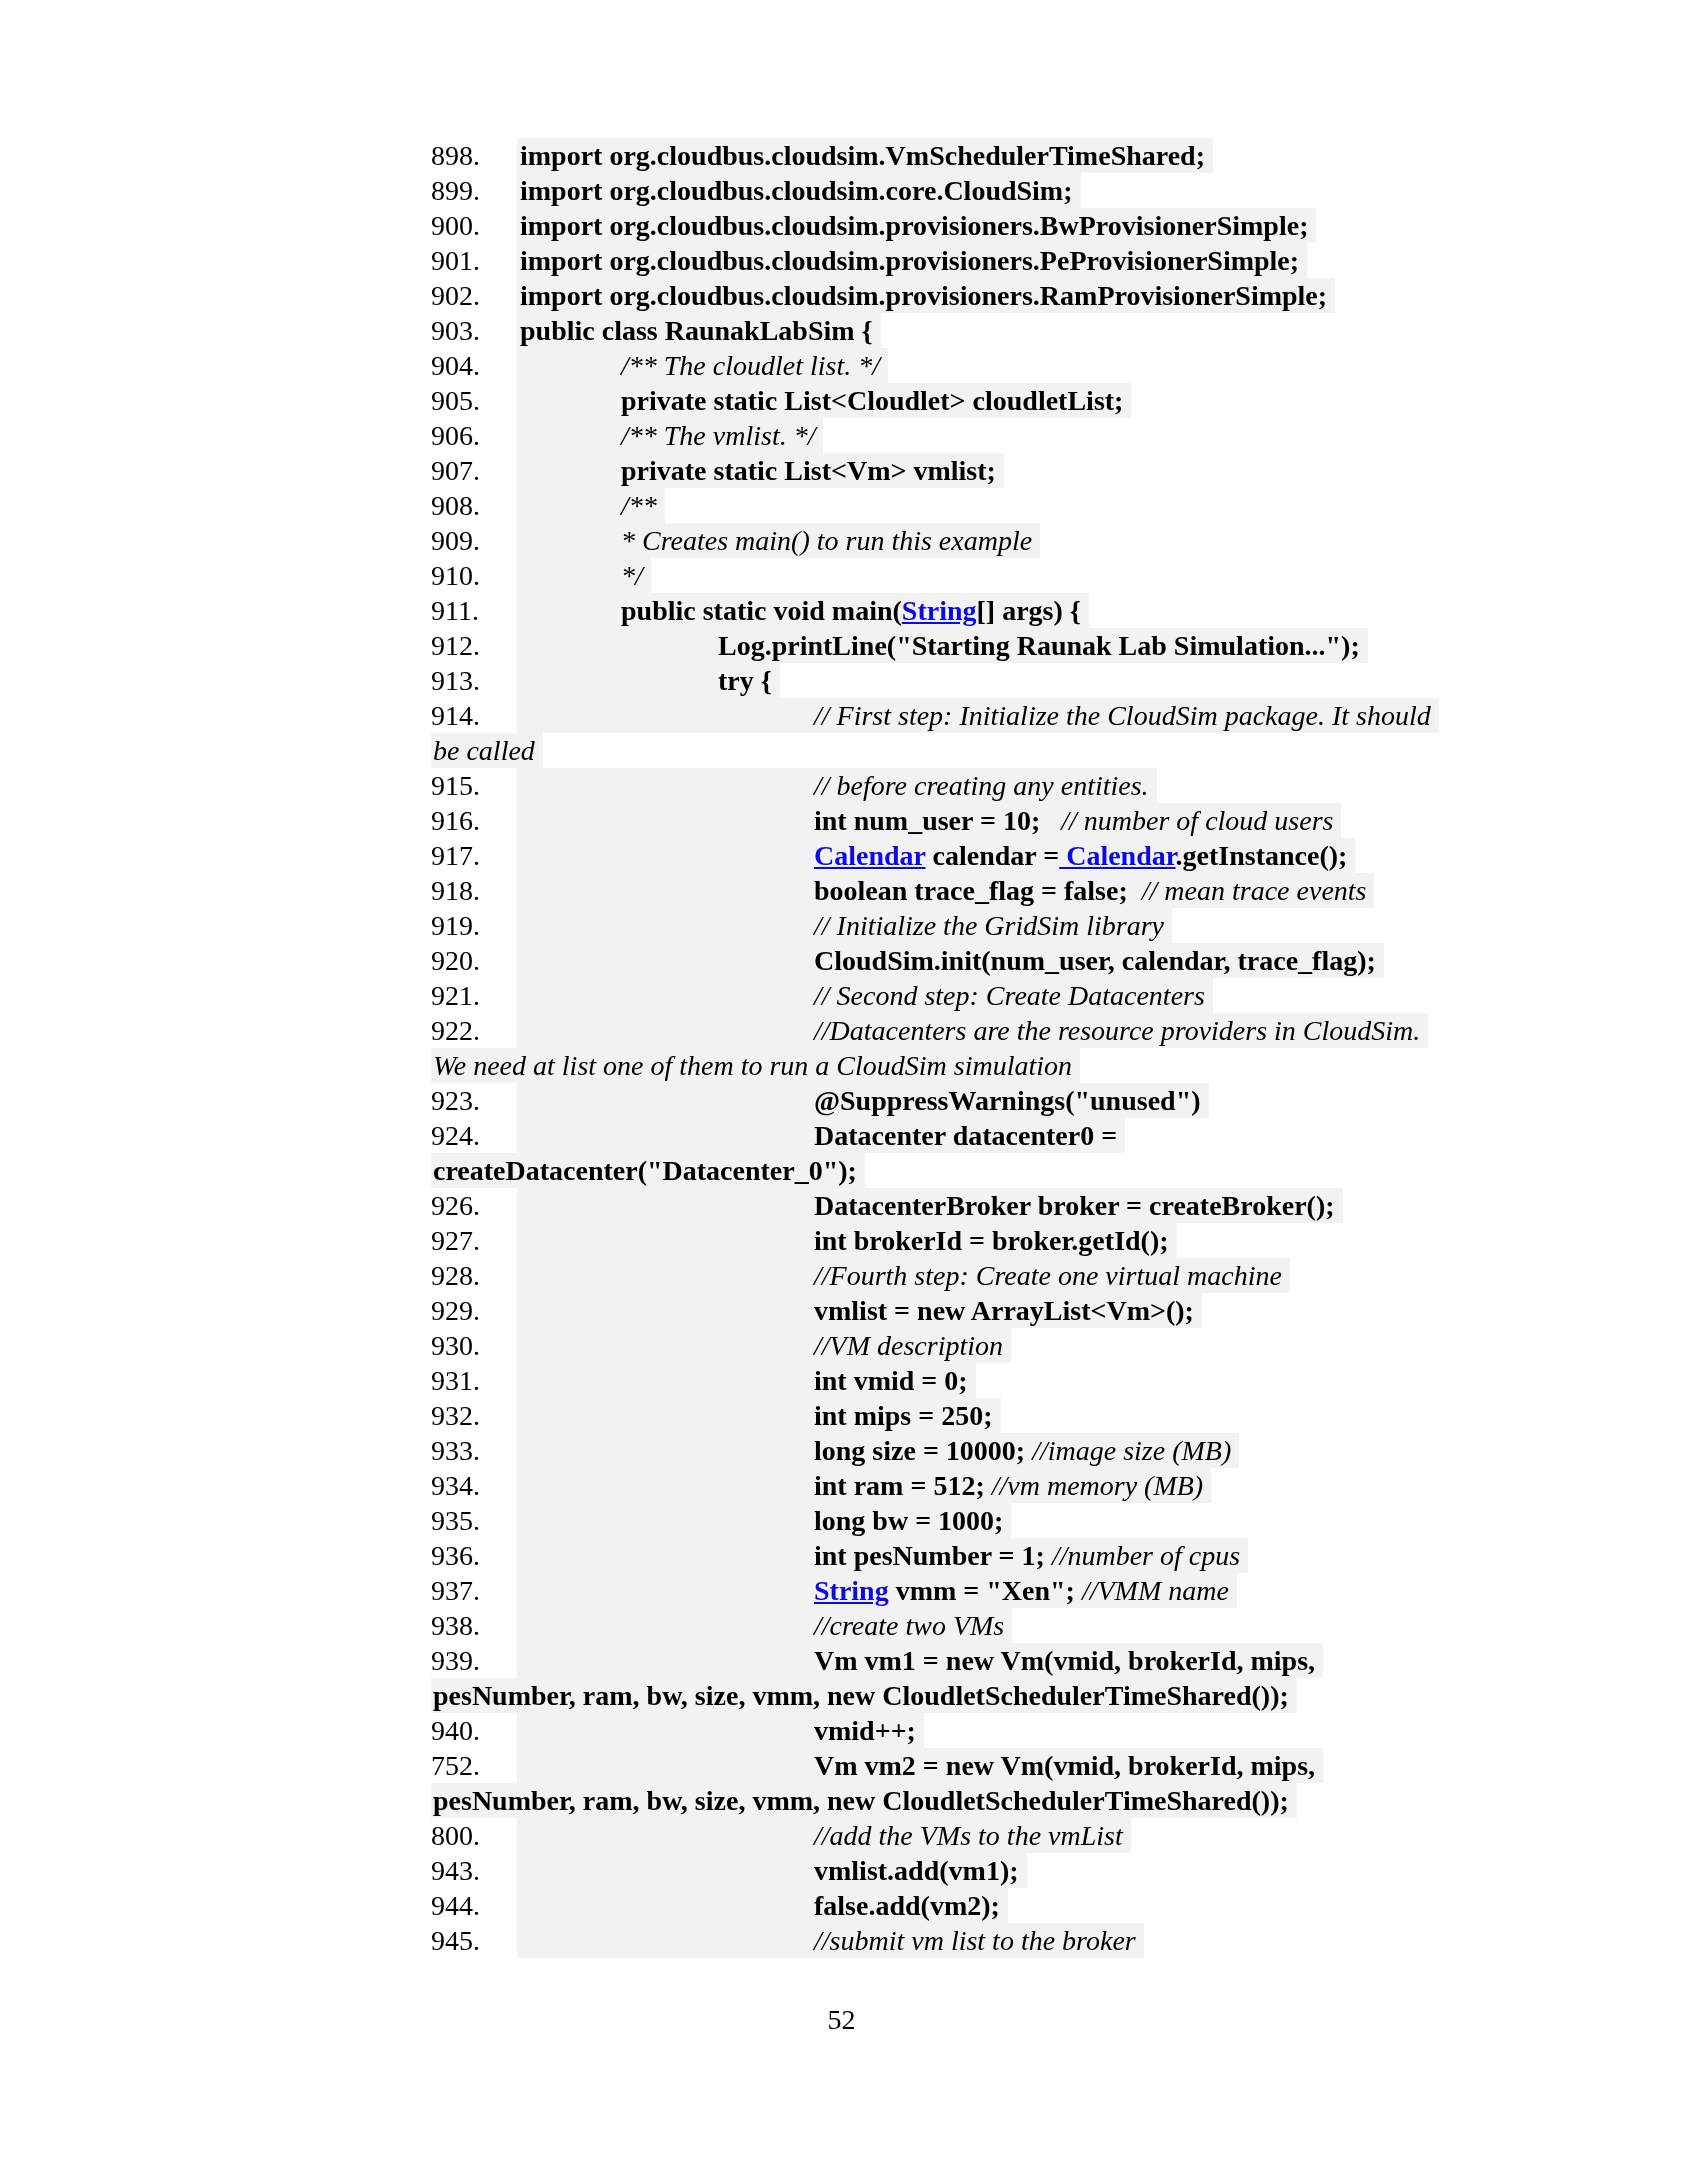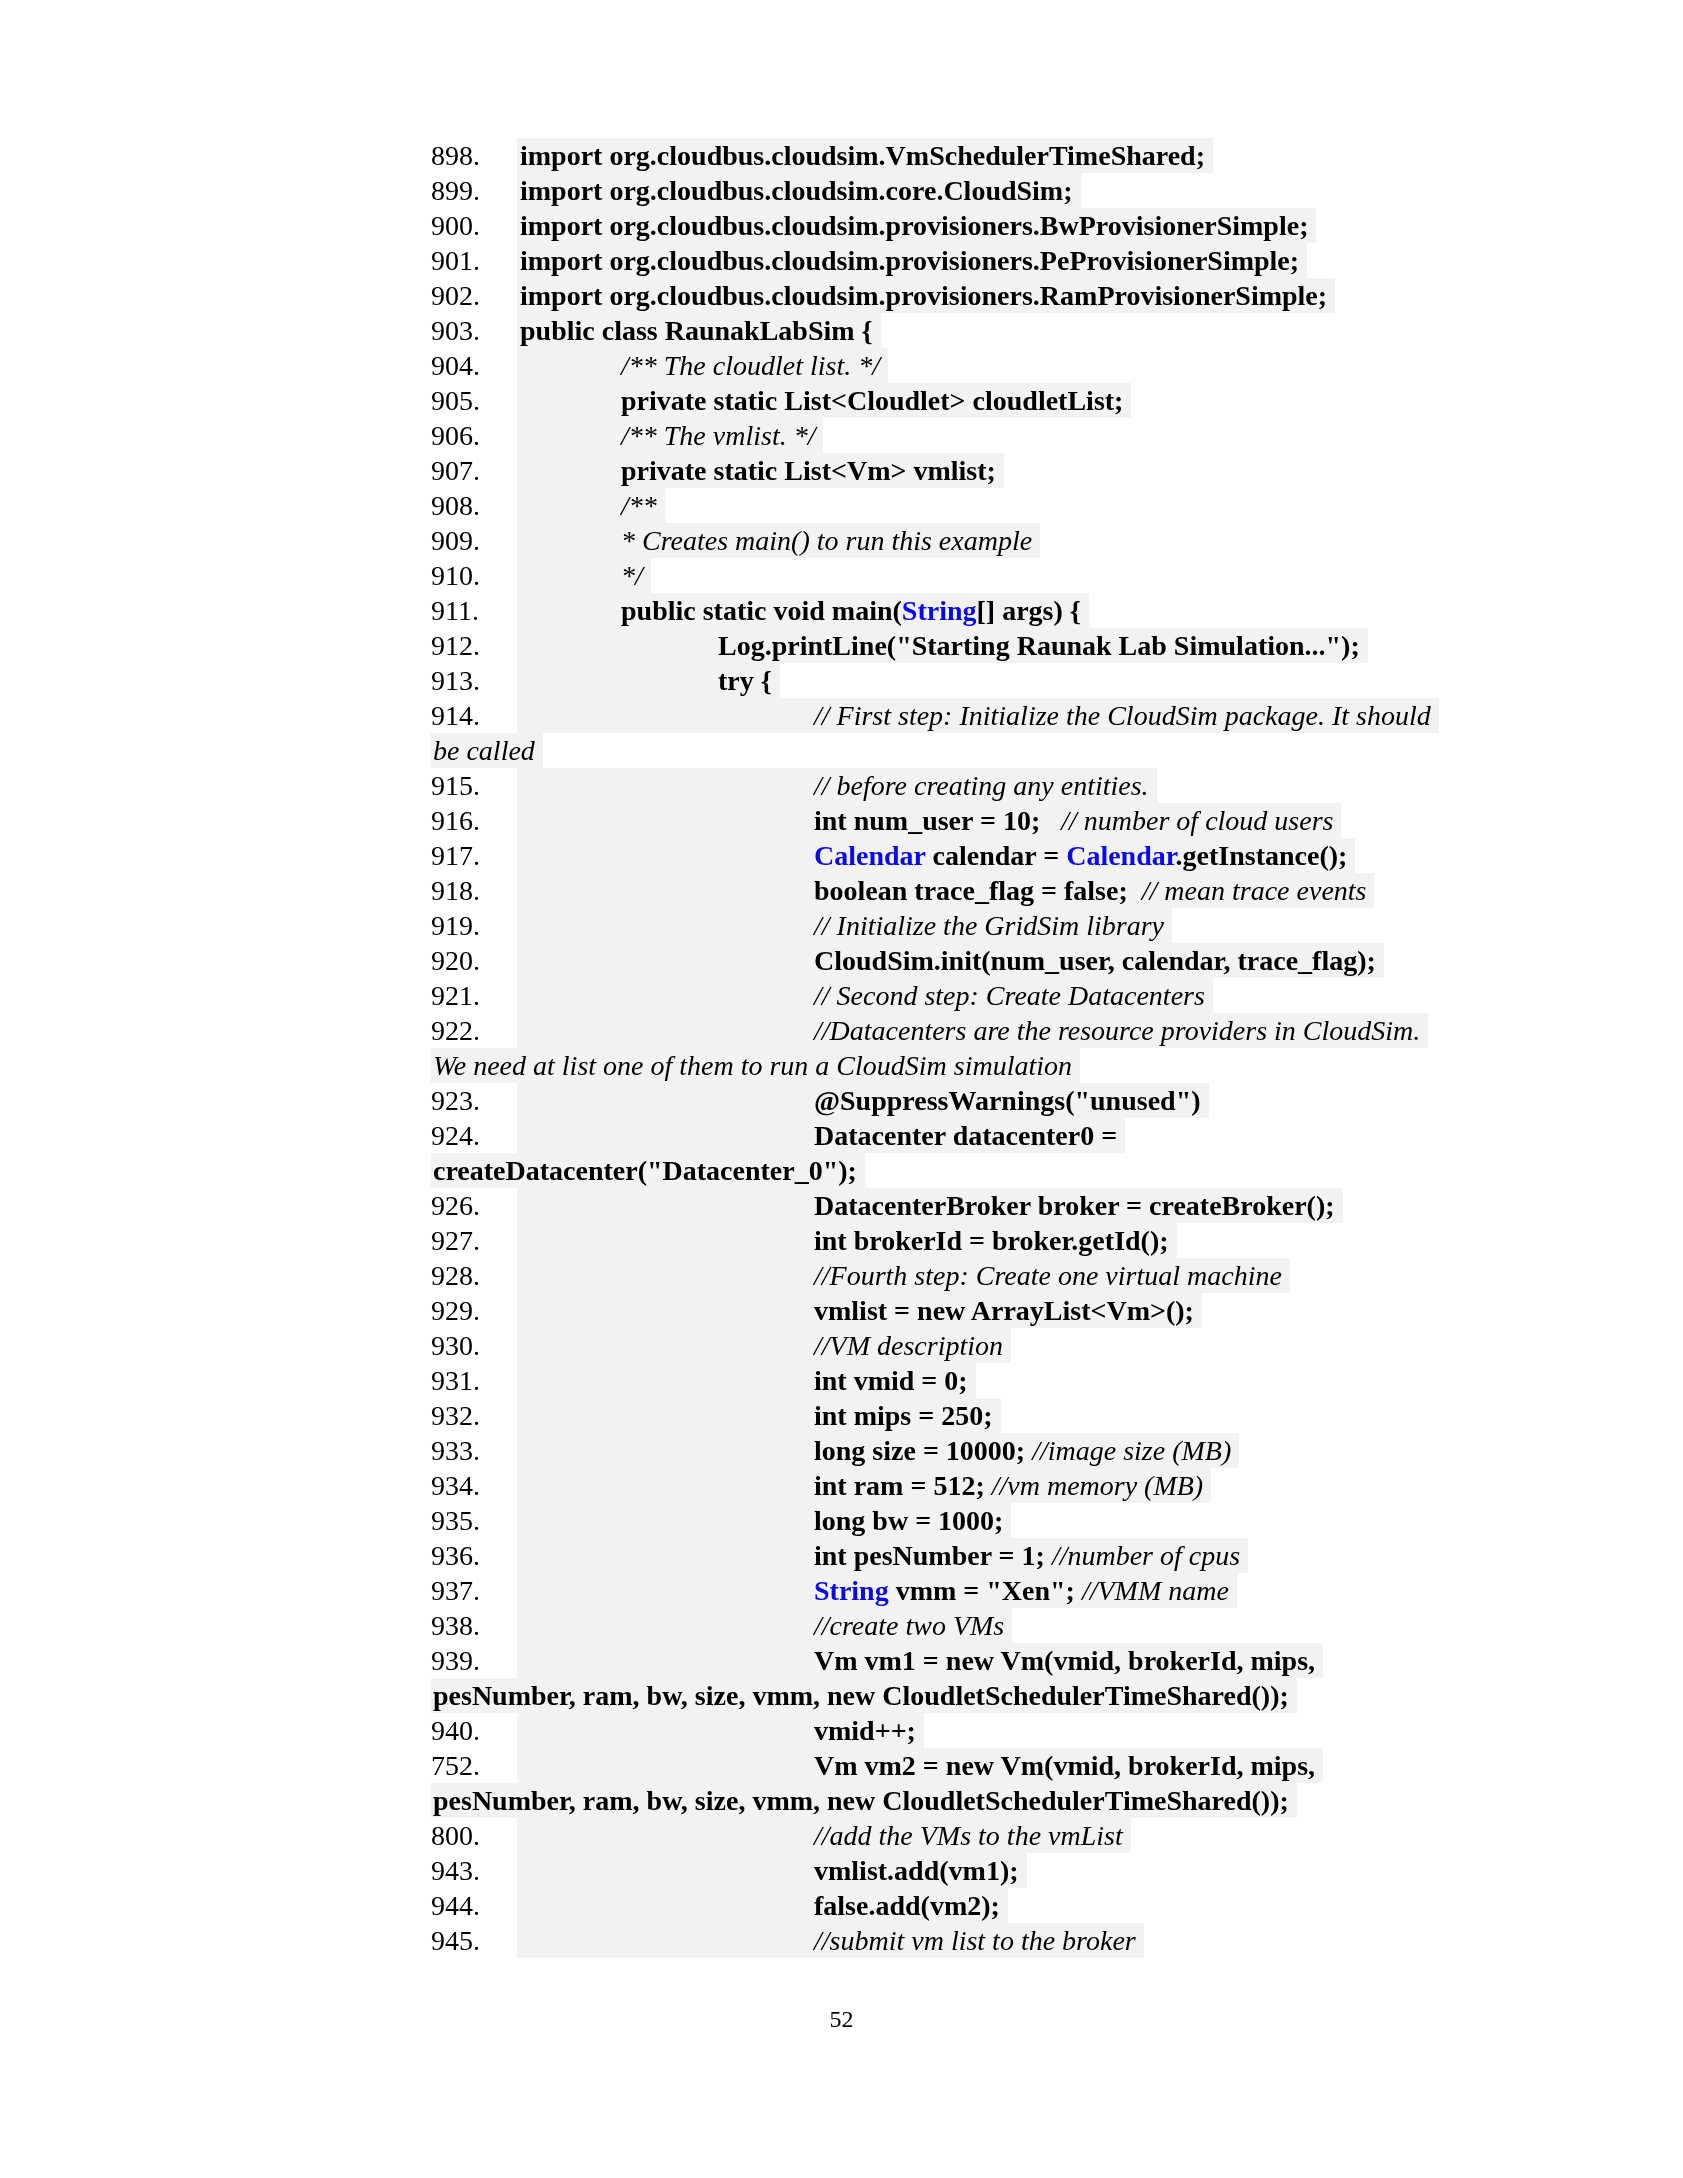--- a/index.html
+++ b/index.html
@@ -41,29 +41,30 @@
   .ind0{padding-left:2px;}
   .ind1{padding-left:3px;}
   .ind2{padding-left:104px;}
   .ind3{padding-left:201px;}
   .ind4{padding-left:297px;}
   .seg-code{font-weight:bold;}
   .seg-comment{font-weight:normal;font-style:italic;}
   .seg-link{
     font-weight:bold;
     color:var(--lnk,#0a0ae8);
+    text-decoration:underline;
     cursor:pointer;
   }
   .footer-page-number{
     position:absolute;
     top:2002px;
     left:0;
     width:1683px;
     text-align:center;
-    font-size:24px;
+    font-size:28px;
     line-height:35px;
     font-weight:normal;
   }
 </style>
 </head>
 <body>
 
 <div class="page">
   <div class="code-block">
       <div class="row"><span class="num">898.</span><span class="hl ind1"><span class="seg-code">import org.cloudbus.cloudsim.VmSchedulerTimeShared;</span></span></div>

